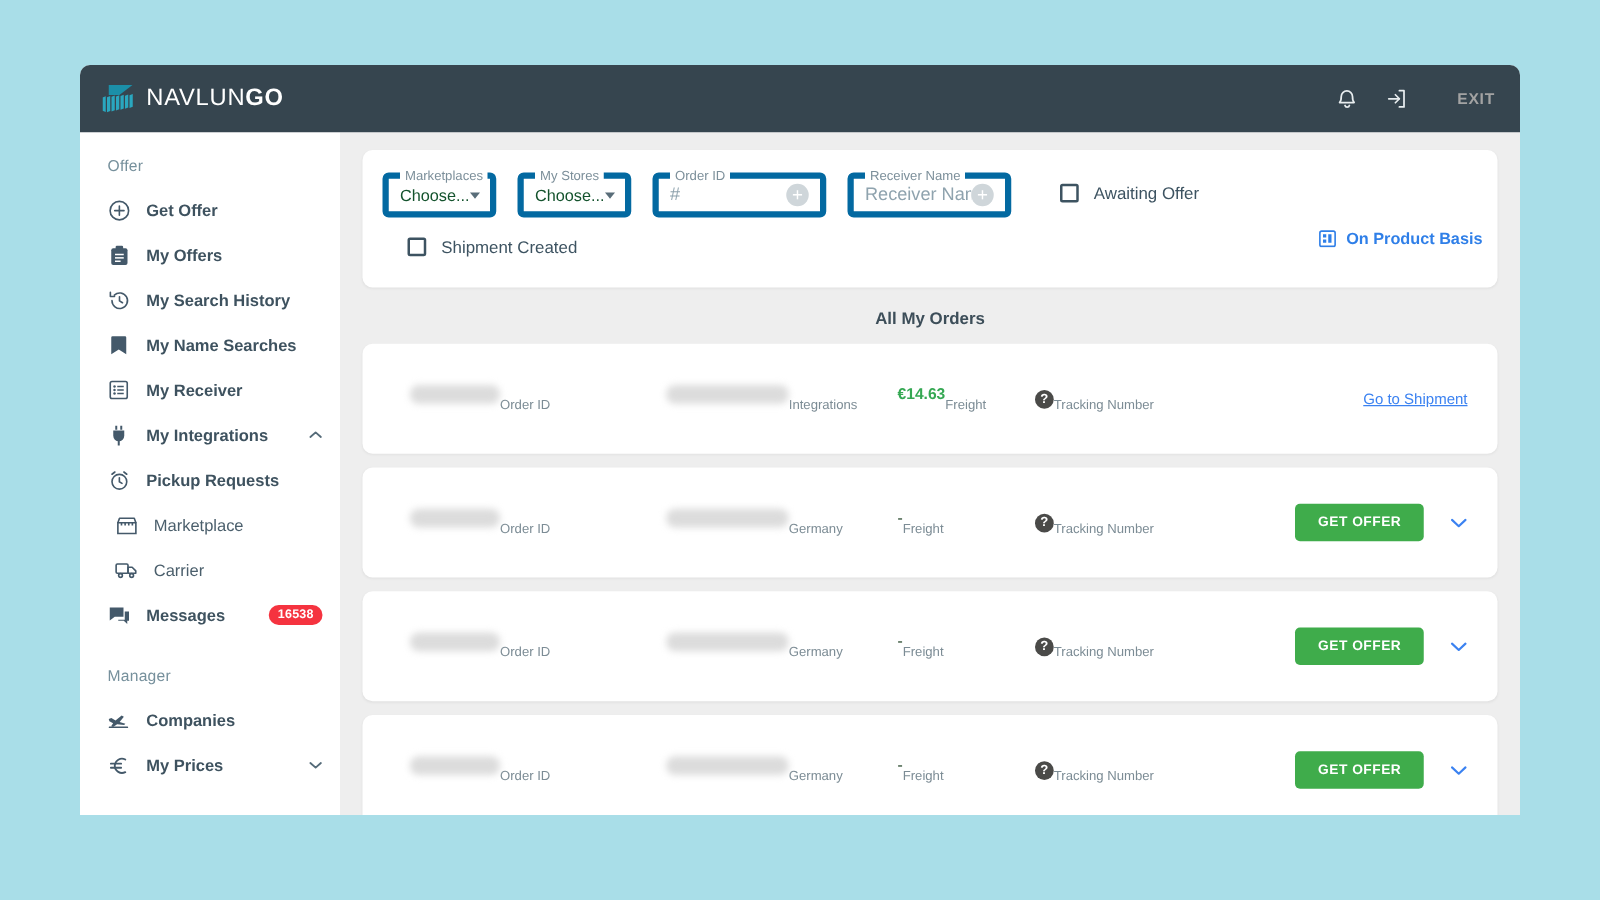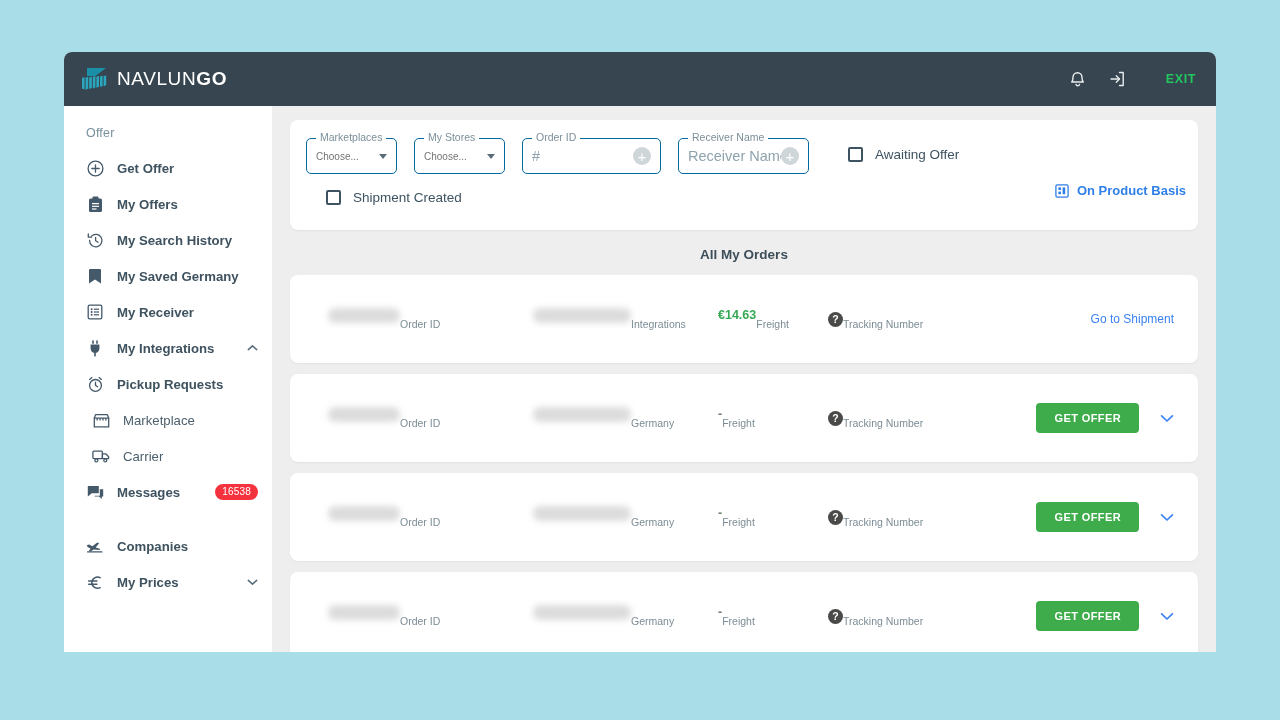--- a/index.html
+++ b/index.html
@@ -33,21 +33,21 @@
     color: #ffffff; font-size: 19px; letter-spacing: .6px;
     font-weight: 400;
   }
   .brand-text b { font-weight: 700; }
   .topbar-spacer { flex: 1 1 auto; }
   .topbar-actions { display: flex; align-items: center; gap: 22px; }
   .icon-btn {
     color: #e8edef; display: flex; align-items: center; gap: 8px;
     cursor: pointer;
   }
-  .icon-btn .lbl { font-size: 12.5px; font-weight: 600; letter-spacing: .6px; color: #22c55e; margin-left: 32px; }
+  .icon-btn .lbl { font-size: 12.5px; font-weight: 600; letter-spacing: .6px; color: #a3a3a3; margin-left: 32px; }
 
   
   .body-wrap { flex: 1 1 auto; display: flex; min-height: 0; }
 
   
   .sidebar {
     width: 208px; flex: 0 0 208px;
     background: #ffffff;
     padding-top: 14px;
     overflow: hidden;
@@ -71,21 +71,21 @@
     font-weight: 600; white-space: nowrap;
   }
   .side-item .caret { margin-left: auto; color: #556b79; display: flex; }
   .side-sub { padding-left: 26px; }
   .side-sub .txt { font-weight: 500; color: #4b5f6c; }
   .side-item.active .txt { color: #2f7fe8; font-weight: 700; }
   .side-item.active .ico { color: #44596a; }
   .badge {
     margin-left: auto;
     background: #f5333f; color: #fff;
-    font-size: 10px; font-weight: 400;
+    font-size: 10px; font-weight: 700;
     border-radius: 9px; padding: 2px 7px 3px;
     letter-spacing: .2px;
   }
   .side-gap { height: 18px; }
 
   
   .content {
     flex: 1 1 auto; background: #eeeeee;
     padding: 14px 18px 0 18px;
     overflow: hidden; position: relative;
@@ -95,33 +95,33 @@
     background: #fff; border-radius: 8px;
     padding: 18px 16px 14px 16px;
     box-shadow: 0 1px 2px rgba(0,0,0,.05);
     position: relative;
     min-height: 110px;
   }
   .filter-row { display: flex; align-items: flex-start; gap: 17px; }
 
   .field {
     position: relative;
-    border: 1px solid #0369a1; border-radius: 5px;
+    border: 5px solid #0369a1; border-radius: 5px;
     height: 36px; display: flex; align-items: center;
     padding: 0 9px; background: #fff;
   }
   .field > .flabel {
     position: absolute; top: -8px; left: 9px;
     background: #fff; padding: 0 4px;
     font-size: 10.5px; color: #7c8f9a; white-space: nowrap;
   }
   .field .val { font-size: 14.5px; color: #445863; }
   .field .ph { font-size: 14.5px; color: #8fa3ae; overflow: hidden; white-space: nowrap; }
   .field.select { width: 91px; justify-content: space-between; }
-  .field.select .val { font-size: 10px; color: #737373; }
+  .field.select .val { font-size: 13px; color: #14532d; }
   .field.order-id { width: 139px; justify-content: space-between; }
   .field.receiver { width: 131px; justify-content: space-between; }
   .plus-circle {
     width: 18px; height: 18px; border-radius: 50%;
     background: #cfd6da; color: #fff;
     display: flex; align-items: center; justify-content: center;
     font-size: 15px; line-height: 1; flex: 0 0 18px;
     cursor: pointer;
   }
   .tri-down { width: 0; height: 0; border-left: 4.5px solid transparent;
@@ -170,21 +170,21 @@
   .redact.dest { width: 98px; height: 15px; }
   .sublabel { font-size: 10.5px; color: #7c8c95; margin-top: 10px; }
   .val-green { font-size: 12.5px; color: #35a853; font-weight: 600; }
   .val-dash  { font-size: 12.5px; color: #6d8370; font-weight: 600; }
   .q-icon {
     width: 15px; height: 15px; border-radius: 50%;
     background: #4a4a48; color: #fff; font-size: 10.5px; font-weight: 700;
     display: flex; align-items: center; justify-content: center;
   }
   .track-lbl { font-size: 10.5px; color: #7c8c95; margin-top: 9px; }
-  .link-blue { font-size: 12px; color: #3b82f1; cursor: pointer; }
+  .link-blue { font-size: 12px; color: #3b82f1; cursor: pointer; text-decoration: underline; }
   .btn-offer {
     background: #3fac4b; color: #fff;
     font-size: 11px; font-weight: 700; letter-spacing: .4px;
     border: none; border-radius: 4px;
     padding: 9px 18px; cursor: pointer;
   }
   .chev-blue { color: #3b82f1; display: flex; cursor: pointer; }
 </style>
 </head>
 <body>
@@ -269,21 +269,21 @@
         </span>
         <span class="txt">My Search History</span>
       </div>
 
       <div class="side-item">
         <span class="ico">
           <svg width="14" height="17" viewBox="0 0 14 17" fill="currentColor">
             <path d="M2 1h10a1 1 0 0 1 1 1v13.4L7 11.6l-6 3.8V2a1 1 0 0 1 1-1Z"></path>
           </svg>
         </span>
-        <span class="txt">My Saved Germany</span>
+        <span class="txt">My Name Searches</span>
       </div>
 
       <div class="side-item">
         <span class="ico">
           <svg width="16" height="16" viewBox="0 0 16 16" fill="none" stroke="currentColor" stroke-width="1.3">
             <rect x="1.2" y="1.2" width="13.6" height="13.6" rx="1.4"></rect>
             <g fill="currentColor" stroke="none">
               <circle cx="4.6" cy="5.2" r="1"></circle>
                 <circle cx="4.6" cy="8" r="1"></circle>
                 <circle cx="4.6" cy="10.8" r="1"></circle>
@@ -353,20 +353,21 @@
             <path d="M0.8 0.9h11v7.4h-7l-4 3.1z"></path>
             <path d="M12.8 4.2h3.4v7.4h-1.4v2.5l-2.8-2.5H7.6v-.9h5.2z"></path>
           </svg>
         </span>
         <span class="txt">Messages</span>
         <span class="badge">16538</span>
       </div>
 
       <div class="side-gap"></div>
 
+      <div class="side-section">Manager</div>
 
       <div class="side-item">
         <span class="ico">
           <svg width="18" height="15" viewBox="0 0 18 15" fill="currentColor">
             <path d="M1 6.1 3.1 5.4l3.3 1.9 4.9-3.9 1.8.9-3.4 4.2 4.6 1.5-1 .9-5.6-.5-3.2 2.1-1.6-.5 1.6-2.4-3-1.6z"></path>
             <rect x="1" y="12.2" width="15.5" height="1.2" rx=".5"></rect>
           </svg>
         </span>
         <span class="txt">Companies</span>
       </div>

